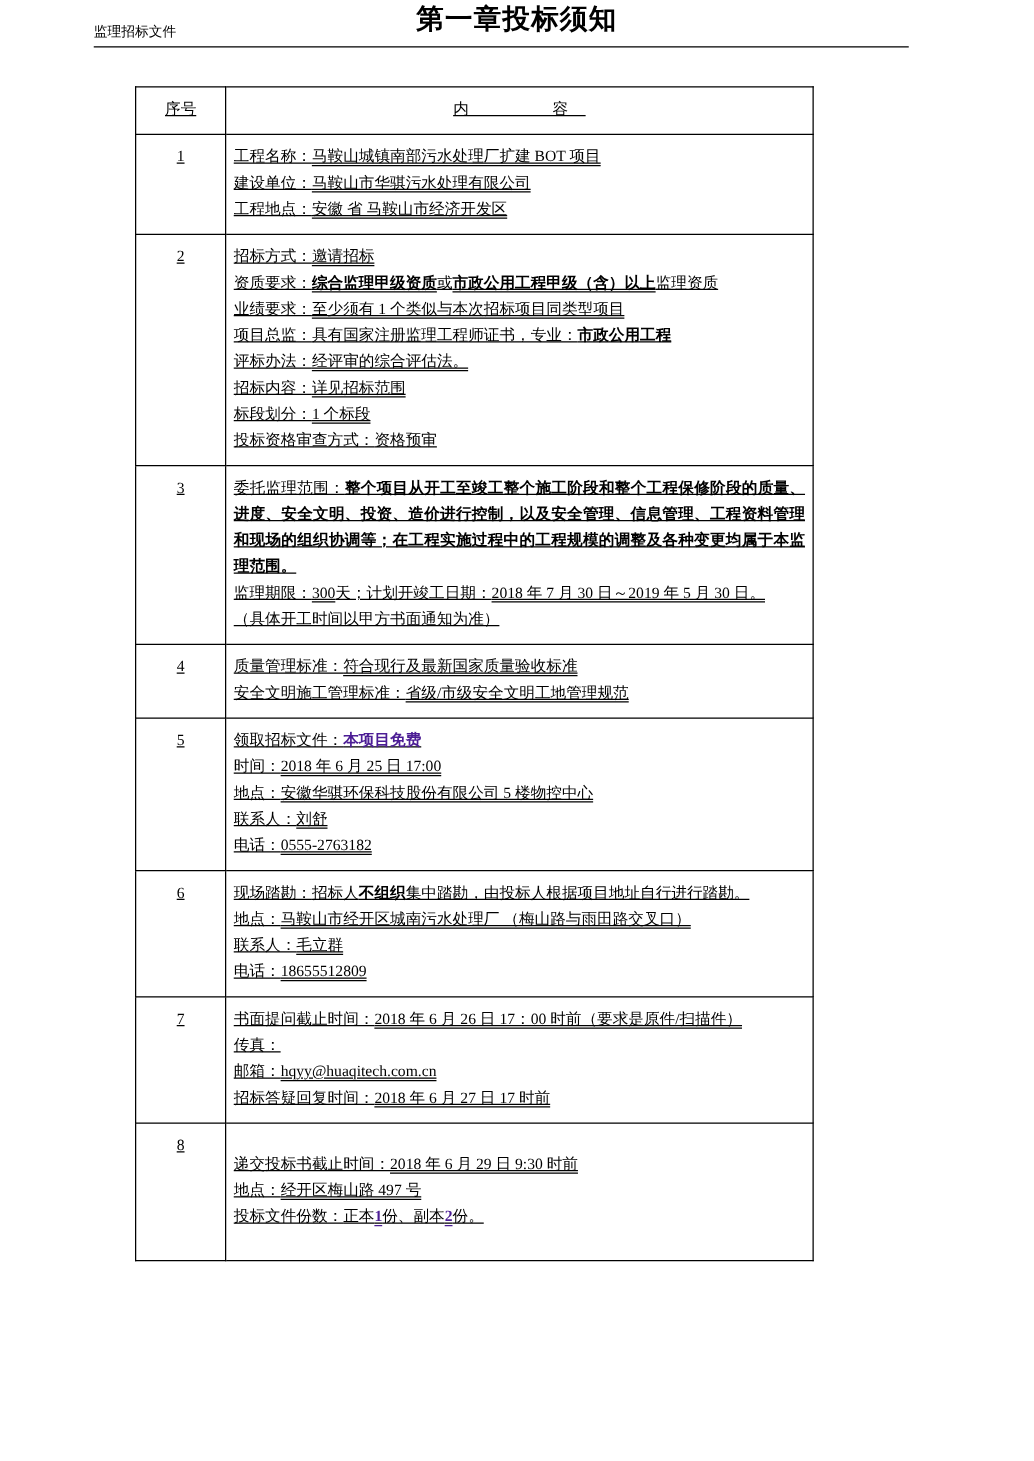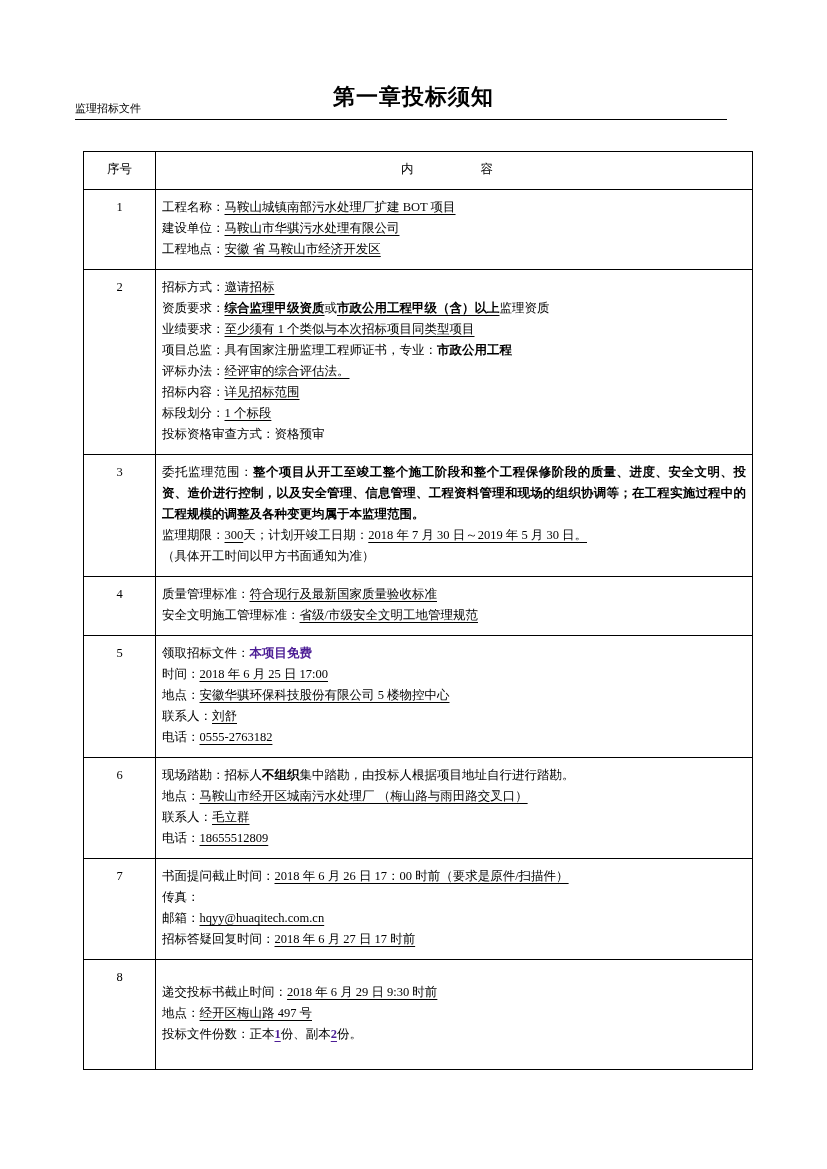--- a/index.html
+++ b/index.html
@@ -30,35 +30,35 @@
     font-size: 11px;
     line-height: 16px;
     border-bottom: 1px solid #000;
     padding-bottom: 3px;
     color: #000;
   }
   .doc-title {
     text-align: center;
     font-size: 22px;
     font-weight: bold;
-    margin-top: 82px;
     letter-spacing: 1px;
   }
   .doc-subtitle {
     text-align: center;
     font-size: 19px;
     font-weight: bold;
     margin-top: 38px;
     letter-spacing: 1px;
   }
   table.main {
     border-collapse: collapse;
-    width: 670px;
-    margin: 39px 0 0 83px;
+    width: 543px;
+    margin: 39px 0 0 108px;
     table-layout: fixed;
+    text-decoration: underline;
   }
   table.main td {
     border: 1px solid #000;
     vertical-align: top;
     font-size: 12.5px;
     line-height: 21px;
     padding: 7px 6px 9px 6px;
   }
   td.num {
     width: 72px;

